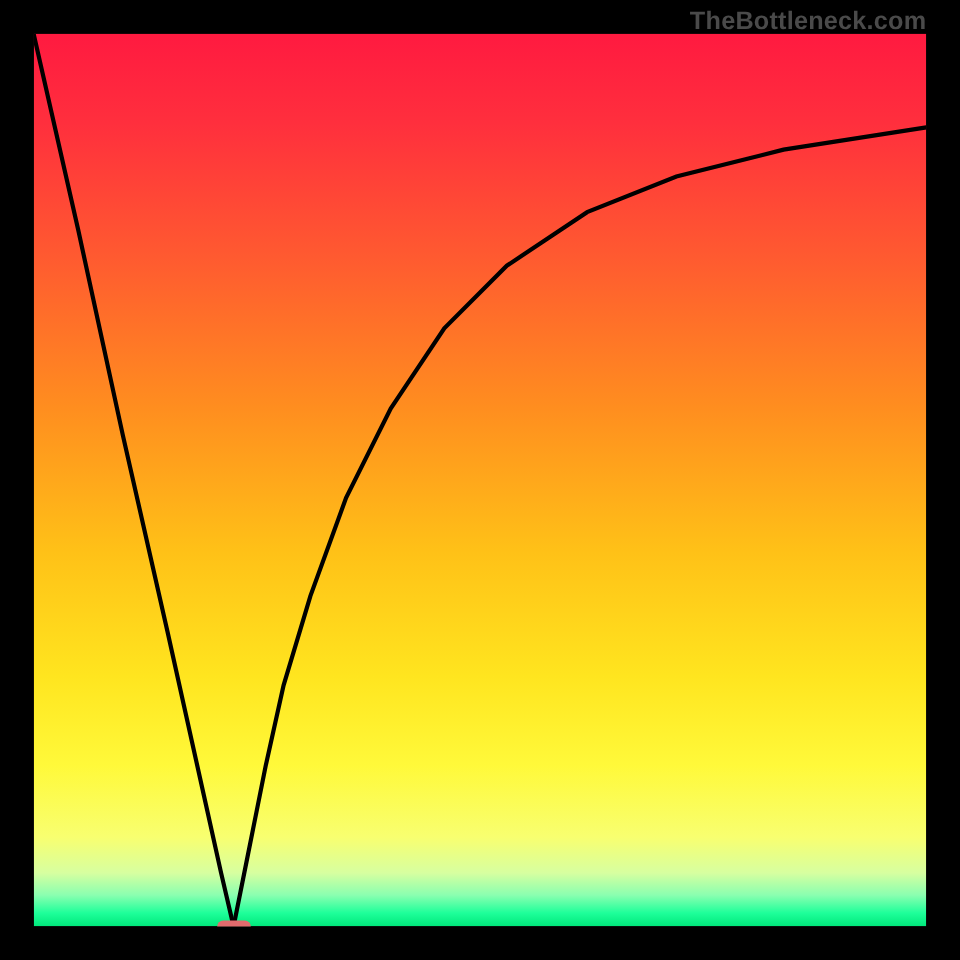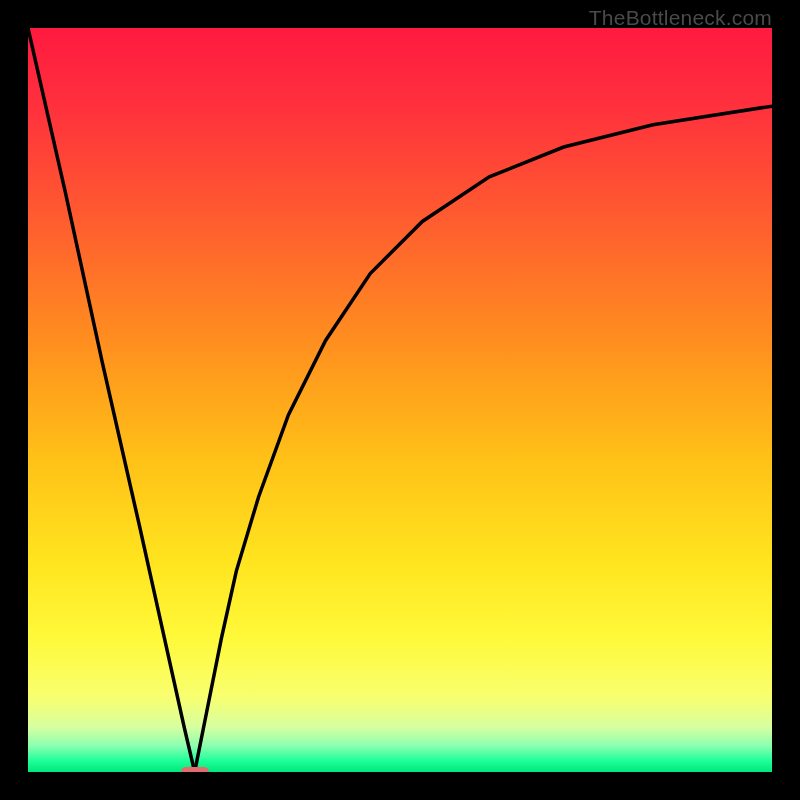--- a/index.html
+++ b/index.html
@@ -32,21 +32,21 @@
     left: 0;
     width: 100%;
     height: 100%;
   }
   .watermark {
     position: absolute;
     top: 6px;
     right: 28px;
     color: #4a4a4a;
     font-size: 21px;
-    font-weight: 400;
+    font-weight: 700;
     letter-spacing: 0.2px;
   }
   svg.curve {
     position: absolute;
     top: 0;
     left: 0;
     width: 100%;
     height: 100%;
   }
   .marker {

